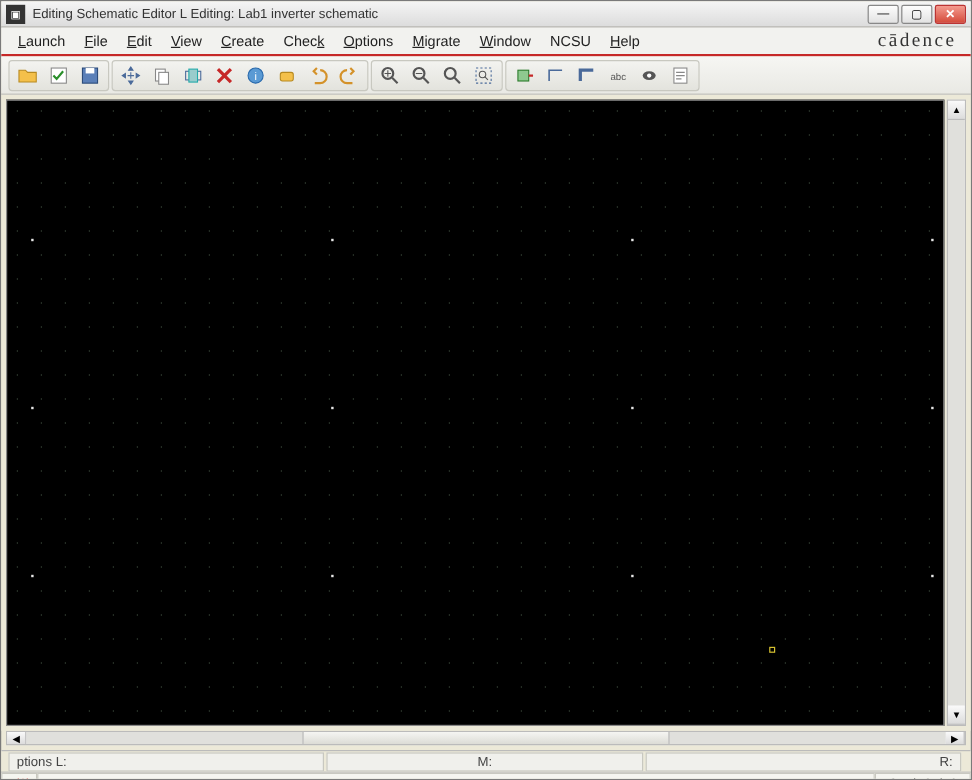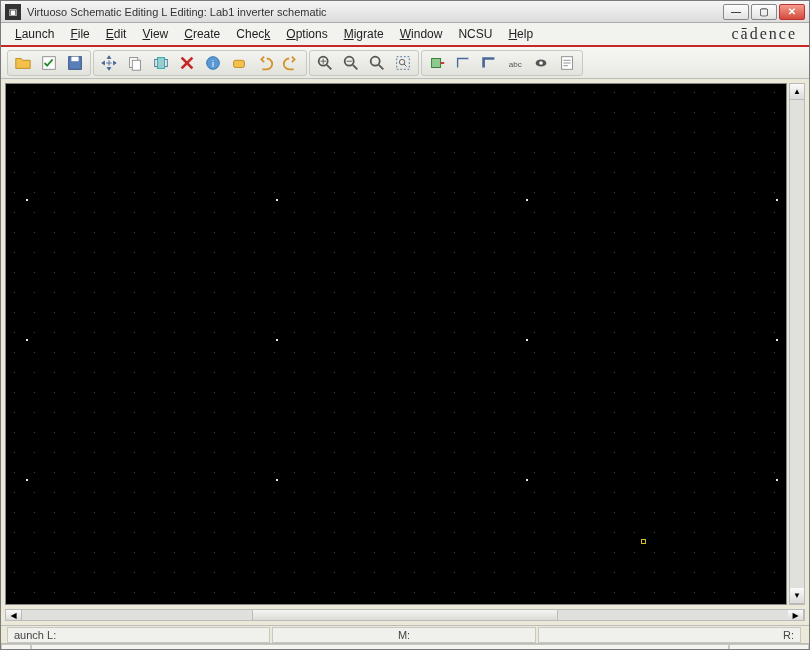--- a/index.html
+++ b/index.html
@@ -226,21 +226,21 @@
   align-items:center;
   justify-content:center;
   font-size: 11px;
 }
 </style>
 </head>
 <body>
 
 <div class="titlebar">
   <div class="app-icon">▣</div>
-  <div class="title">Virtuoso Schematic Editing L Editing: Lab1 inverter schematic</div>
+  <div class="title">Editing Schematic Editor L Editing: Lab1 inverter schematic</div>
   <div class="win-controls">
     <div class="win-btn">—</div>
     <div class="win-btn">▢</div>
     <div class="win-btn win-close">✕</div>
   </div>
 </div>
 
 <div class="menubar">
 
   <div class="menu-item"><u>L</u>aunch</div>
@@ -1433,21 +1433,21 @@
   <div class="hscroll">
     <div class="arrow">◀</div>
     <div class="track">
       <div class="thumb"></div>
     </div>
     <div class="arrow">▶</div>
   </div>
 </div>
 
 <div class="statusbar">
-  <div class="cell cell-grow">aunch L:</div>
+  <div class="cell cell-grow">ptions L:</div>
   <div class="cell cell-mid">M:</div>
   <div class="cell cell-r">R:</div>
 </div>
 
 <div class="cmdbar">
   <div class="prompt-num">1(2)</div>
   <div class="prompt">&gt;</div>
   <div class="sel">Cmd: Sel: 0</div>
 </div>
 

